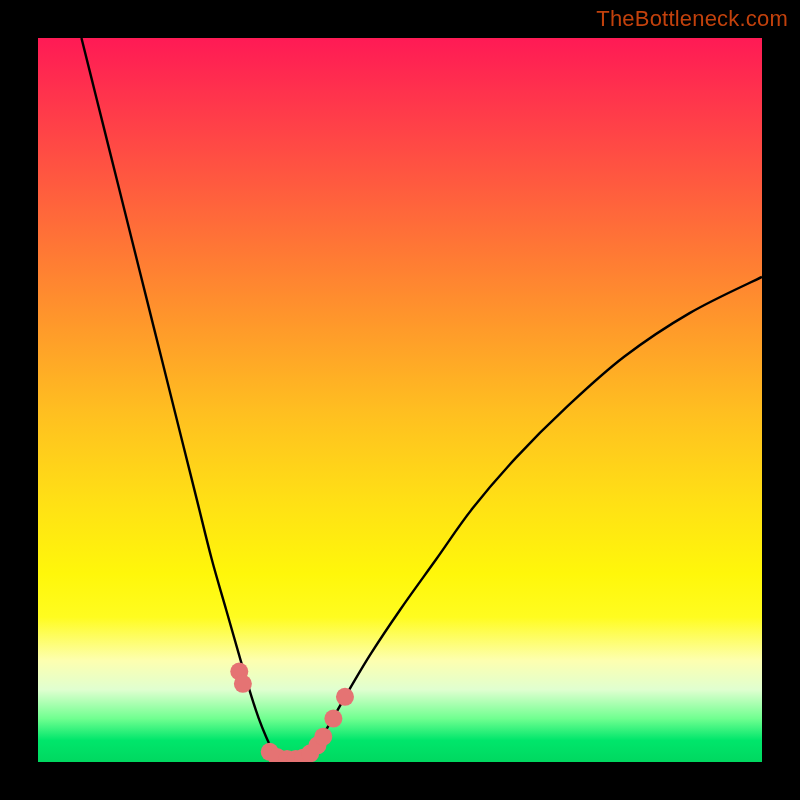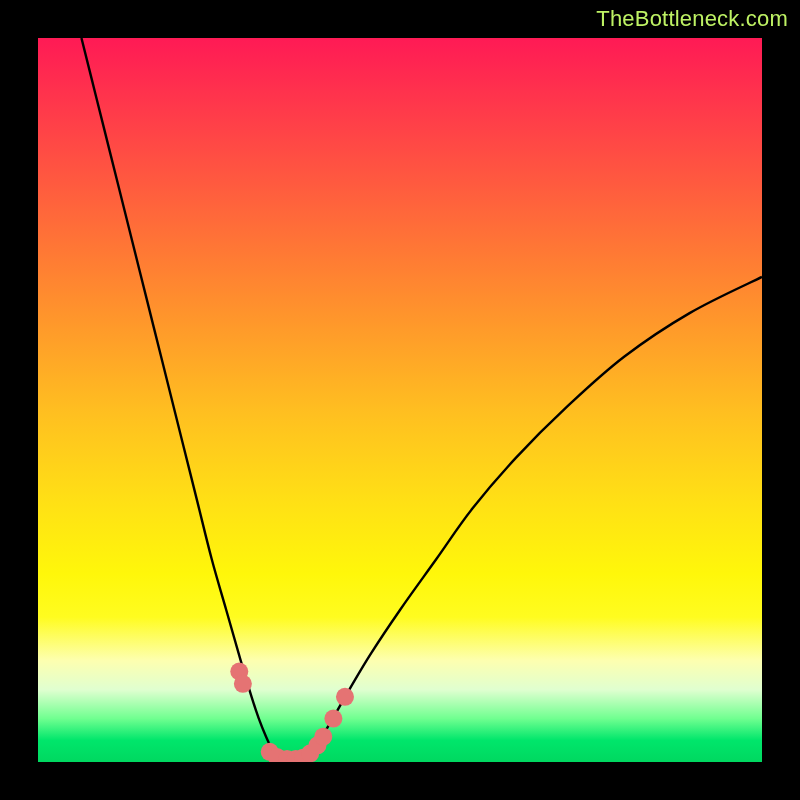--- a/index.html
+++ b/index.html
@@ -39,21 +39,21 @@
       #70ff90 94%,
       #00e66b 97%,
       #00d860 100%);
   }
   .watermark {
     position: absolute;
     top: 6px;
     right: 12px;
     font-family: Arial, Helvetica, sans-serif;
     font-size: 22px;
-    color: #bef264;
+    color: #c2410c;
     letter-spacing: 0.2px;
     user-select: none;
   }
   svg.overlay {
     position: absolute;
     left: 0;
     top: 0;
     width: 724px;
     height: 724px;
   }

